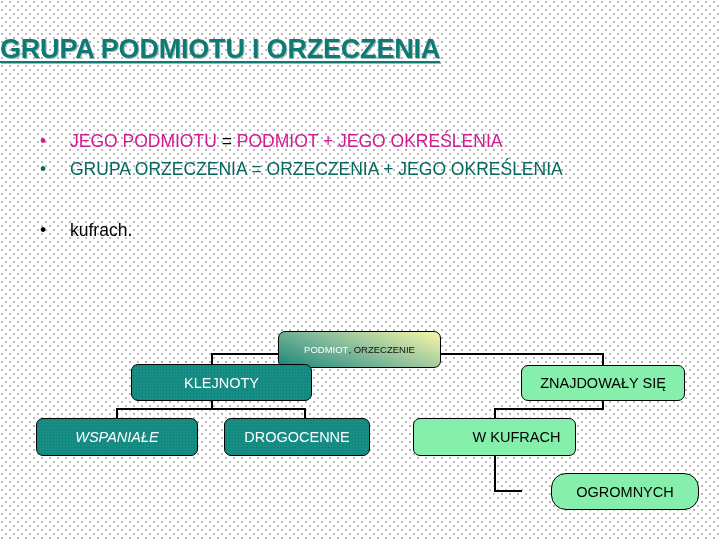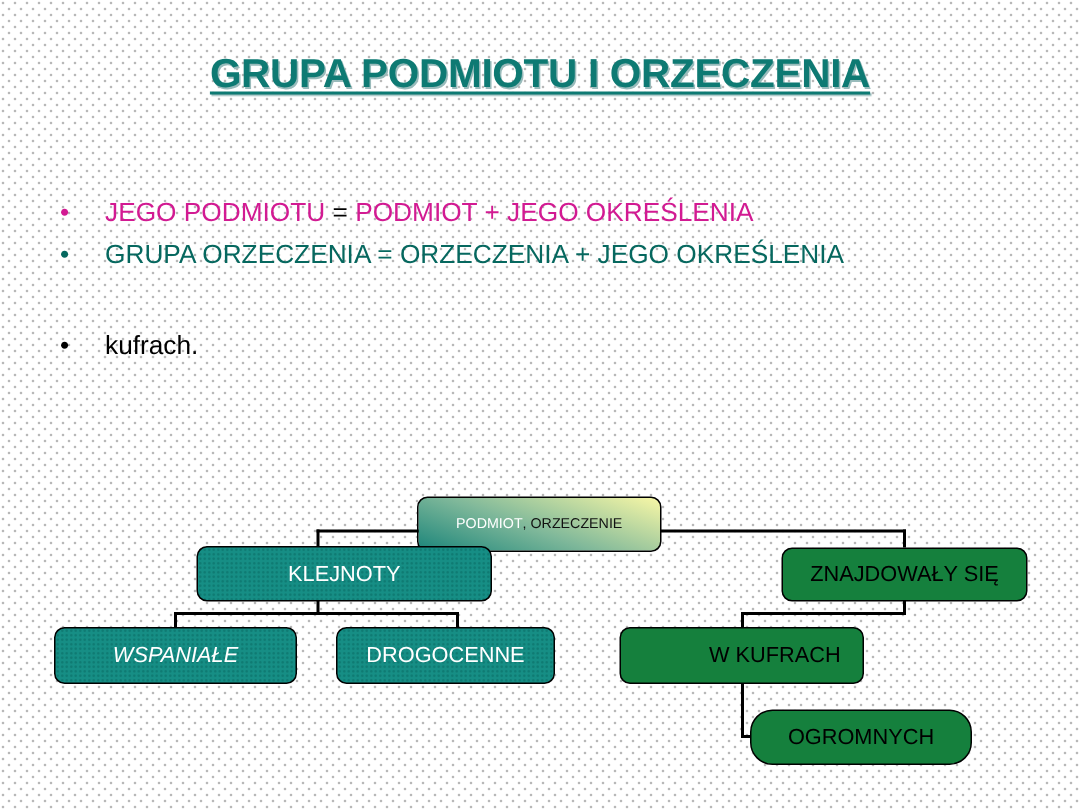--- a/index.html
+++ b/index.html
@@ -7,21 +7,21 @@
       width: 720px; height: 540px; position: relative; overflow: hidden;
       background-color: #ffffff;
       background-image:
         radial-gradient(circle, #b8b8b8 0.8px, transparent 1.1px),
         radial-gradient(circle, #b8b8b8 0.8px, transparent 1.1px);
       background-size: 8px 8px, 8px 8px;
       background-position: 2px 2px, 6px 6px;
       font-family: "Liberation Sans", sans-serif;
     }
     .title {
-      position: absolute; left: 0; top: 34px; width: 720px; text-align: center;
+      position: absolute; left: 0; top: 34px; width: 720px; text-align: left;
       font-size: 27px; font-weight: bold; color: #0e7a73;
       text-decoration: underline; text-decoration-thickness: 2px; text-underline-offset: 3px;
       text-shadow: 1px 1px 0 #9bb;
       letter-spacing: -0.2px;
     }
     .bullet-line {
       position: absolute; left: 40px; font-size: 17.5px; white-space: nowrap;
     }
     .bullet-line .dot { position: absolute; left: 0; top: 0; }
     .bullet-line .txt { position: absolute; left: 30px; top: 0; }
@@ -37,21 +37,21 @@
       box-sizing: border-box; display: flex; align-items: center; justify-content: center;
       font-size: 14.5px; white-space: nowrap;
     }
     .box.teal-box {
       background-color: #168e85;
       background-image: radial-gradient(circle, #0f7a72 0.6px, transparent 1px);
       background-size: 3px 3px;
       color: #fff;
     }
     .box.yellow-box {
-      background-color: #15803d;
+      background-color: #86efac;
       color: #000;
     }
     .box.root {
       background: linear-gradient(20deg, #1b857a 0%, #7fb89a 45%, #f8f7a6 100%);
       font-size: 9.5px; color: #111; margin-top: 21px;
     }
     .root .w { color: #fff; }
     .line { position: absolute; background: #000; }
   </style>
 </head>
@@ -93,35 +93,35 @@
 <div class="line" style="left:494px; top:408px; width:2px; height:11px;"></div>
 
 <div class="line" style="left:494px; top:455px; width:2px; height:37px;"></div>
 <div class="line" style="left:494px; top:490px; width:28px; height:2px;"></div>
 
 <div class="box root" style="left:278px; top:310px; width:163px; height:37px;">
   <span class="w">PODMIOT</span>
     <span>, ORZECZENIE</span>
 </div>
 
-<div class="box teal-box" style="left:131px; top:364px; width:197px; height:37px;">
+<div class="box teal-box" style="left:131px; top:364px; width:181px; height:37px;">
   <span>KLEJNOTY</span>
 </div>
 
 <div class="box yellow-box" style="left:521px; top:365px; width:164px; height:36px;">
   <span>ZNAJDOWAŁY SIĘ</span>
 </div>
 
 <div class="box teal-box" style="left:36px; top:418px; width:162px; height:38px;font-style:italic;">
   <span>WSPANIAŁE</span>
 </div>
 
 <div class="box teal-box" style="left:224px; top:418px; width:146px; height:38px;">
   <span>DROGOCENNE</span>
 </div>
 
 <div class="box yellow-box" style="left:413px; top:418px; width:163px; height:38px;padding-left:44px;">
   <span>W KUFRACH</span>
 </div>
 
-<div class="box yellow-box" style="left:500px; top:473px; width:148px; height:37px;border-radius:15px;">
+<div class="box yellow-box" style="left:551px; top:473px; width:148px; height:37px;border-radius:15px;">
   <span>OGROMNYCH</span>
 </div>
 
 </body></html>

